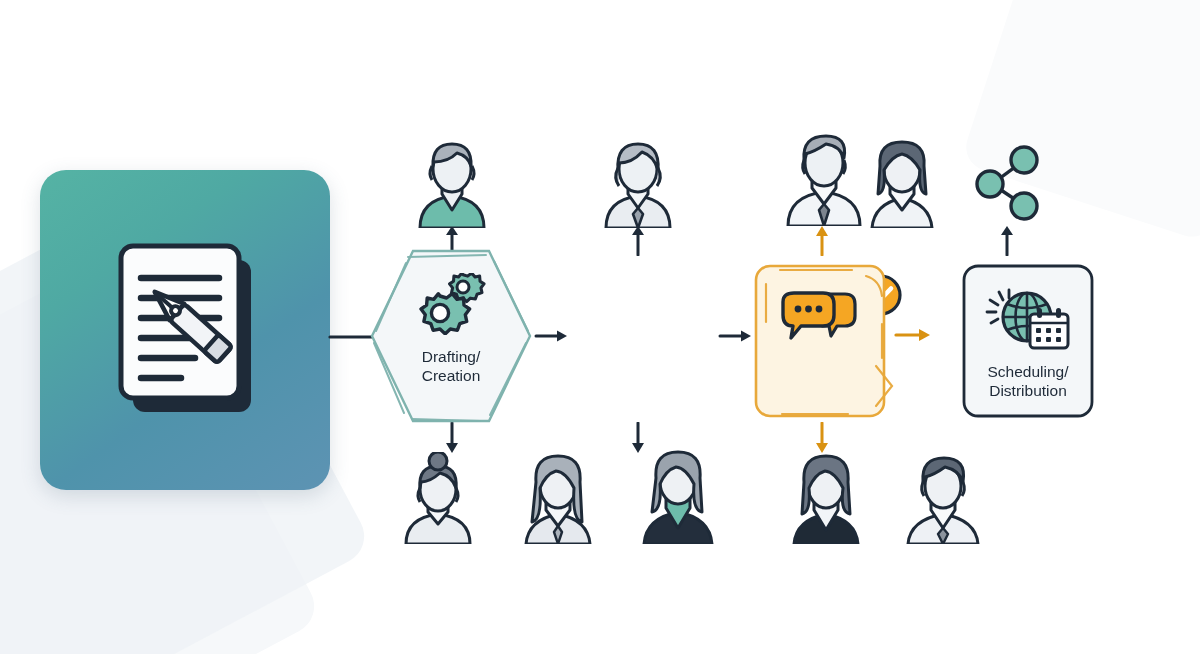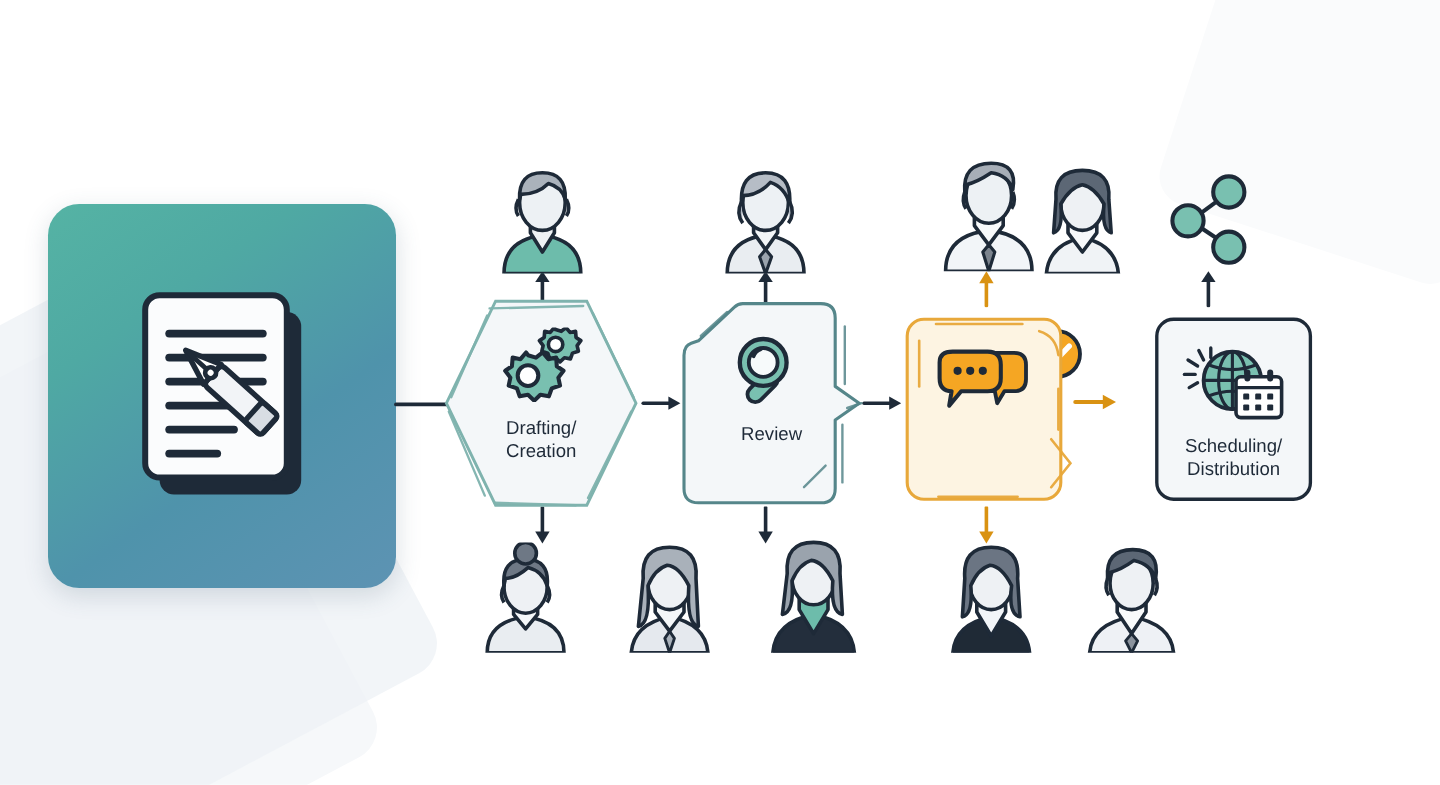--- a/index.html
+++ b/index.html
@@ -162,47 +162,20 @@
     </svg>
   </div>
 
   <div class="conn" style="left:534px;top:325px;">
     <svg width="36" height="22" viewBox="0 0 36 22">
       <line x1="2" y1="11" x2="25" y2="11" stroke="#1e2a38" stroke-width="3" stroke-linecap="round"></line>
       <path d="M33,11 L23,5.5 L23,16.5 Z" fill="#1e2a38"></path>
     </svg>
   </div>
 
-  <div class="node" id="node-review" style="left:566px;top:250px;width:154px;height:172px;">
-    <svg class="shape" width="154" height="172" viewBox="0 0 154 172">
-      <path d="M16,34 L46,6 Q49,3 53,3 L118,3 Q130,3 130,15 L130,72 L150,86 L130,100 L130,157 Q130,169 118,169 L16,169 Q4,169 4,157 L4,46 Q4,38 10,36 Z" fill="#f4f7f9" stroke="#55868a" stroke-width="2.6" stroke-linejoin="round"></path>
-    </svg>
-    <svg class="sketch" width="154" height="172" viewBox="0 0 154 172">
-      <g fill="none" stroke="#55868a" stroke-width="2" stroke-linecap="round" opacity=".85">
-        <path d="M18,30 L40,10"></path>
-        <path d="M138,22 L138,70"></path>
-        <path d="M140,90 L152,86"></path>
-        <path d="M136,104 L136,152"></path>
-        <path d="M104,156 L122,138"></path>
-      </g>
-    </svg>
-    <span class="node-icon">
-      <svg width="70" height="64" viewBox="0 0 70 64">
-
-        <g transform="translate(38,36) rotate(45)">
-          <rect x="-6.5" y="0" width="13" height="30" rx="6.5" fill="#79c0b0" stroke="#1e2a38" stroke-width="3.2"></rect>
-        </g>
-
-        <circle cx="28" cy="26" r="19.5" fill="#79c0b0" stroke="#1e2a38" stroke-width="3.6"></circle>
-        <circle cx="28" cy="26" r="12" fill="#f7fafb" stroke="#1e2a38" stroke-width="3.2"></circle>
-        <path d="M20,21 a10,10 0 0 1 6,-6" fill="none" stroke="#1e2a38" stroke-width="3" stroke-linecap="round"></path>
-      </svg>
-    </span>
-    <div class="node-label">Review</div>
-  </div>
 
   <div class="conn" style="left:628px;top:224px;">
     <svg width="20" height="32" viewBox="0 0 20 32">
       <line x1="10" y1="31" x2="10" y2="7" stroke="#1e2a38" stroke-width="3" stroke-linecap="round"></line>
       <path d="M10,2 L16,11 L4,11 Z" fill="#1e2a38"></path>
     </svg>
   </div>
 
   <div class="conn" style="left:628px;top:422px;">
     <svg width="20" height="32" viewBox="0 0 20 32">

